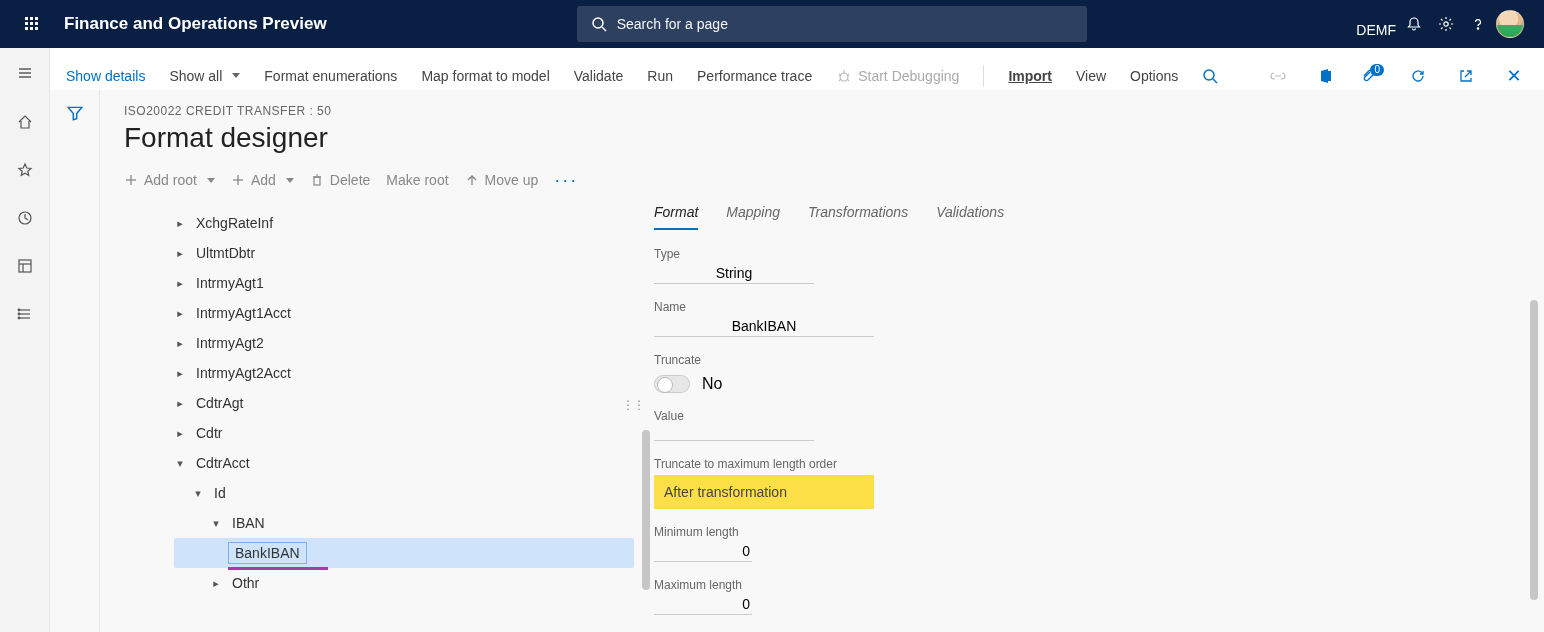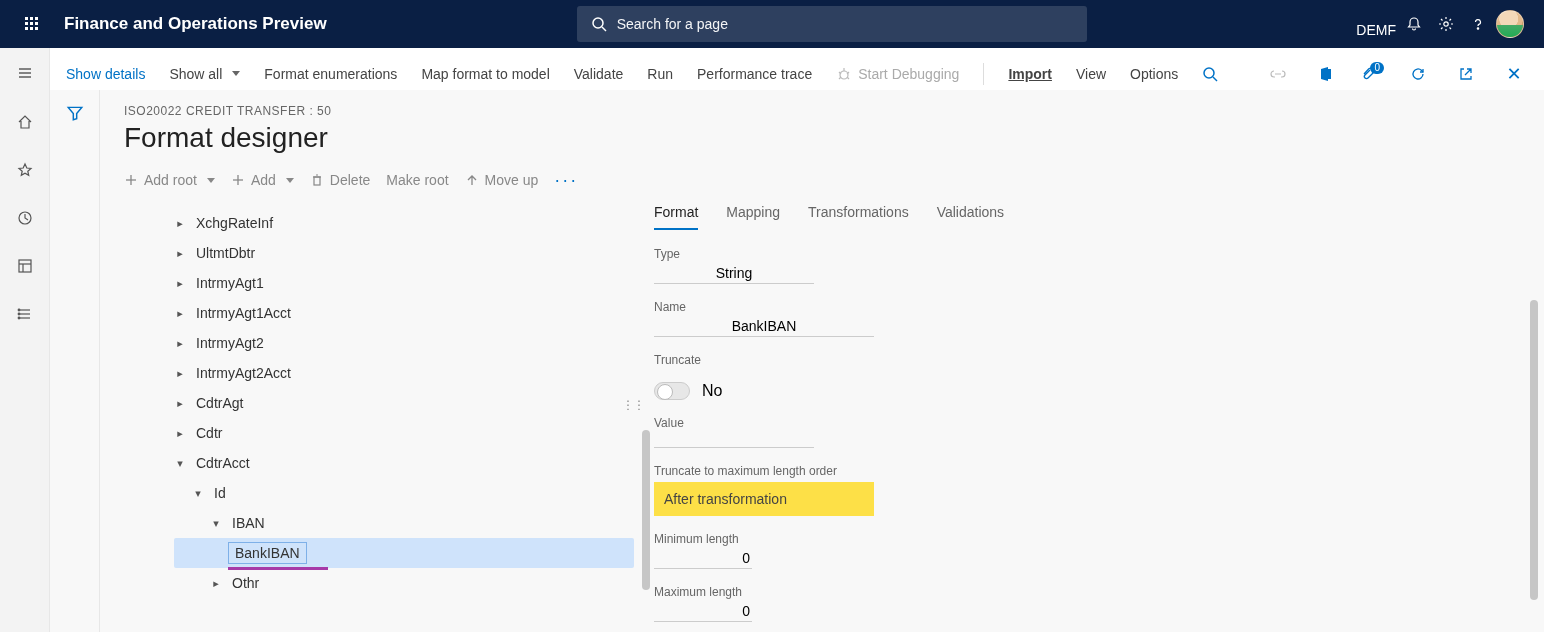--- a/index.html
+++ b/index.html
@@ -13,21 +13,21 @@
   .search-box { width: 510px; height: 36px; background: rgba(255,255,255,0.15); border-radius: 3px; display:flex; align-items:center; padding: 0 14px; color:#fff; gap:10px; }
   .search-box svg { width:16px; height:16px; }
   .search-placeholder { font-size: 14px; color:#fff; opacity:.95; }
   .header-right { margin-left:auto; display:flex; align-items:flex-end; gap: 4px; padding-right: 12px; }
   .header-right .txt { font-size: 14px; }
   .icon-btn { width: 28px; height:28px; display:flex; align-items:center; justify-content:center; }
   .avatar { width:28px; height:28px; border-radius:50%; background: radial-gradient(circle at 45% 30%, #f3d8b8 0 40%, #e2b98b 42% 60%, #c99c6a 62% 100%); border:1px solid rgba(255,255,255,.3); overflow:hidden; position:relative; }
   .avatar::after { content:""; position:absolute; inset:auto 0 0 0; height:45%; background:linear-gradient(180deg,#4a6, #2a5); }
 
   
-  .cmd-bar { height: 56px; background:#fff; border-bottom:5px solid #8b5cf6; display:flex; align-items:center; padding: 0 0 0 16px; gap: 24px; color:#444; font-size:14px; }
+  .cmd-bar { height: 56px; background:#fff; border-bottom:1px solid #8b5cf6; display:flex; align-items:center; padding: 0 0 0 16px; gap: 24px; color:#444; font-size:14px; }
   .cmd-bar .link { color:#0072c6; }
   .cmd-bar .item { display:flex; align-items:center; gap:6px; white-space:nowrap; }
   .cmd-bar .chev::after { content:""; display:inline-block; width:0;height:0; border-left:4px solid transparent;border-right:4px solid transparent;border-top:5px solid #666; margin-left:4px; }
   .cmd-bar .sep { width:1px; height:22px; background:#ddd; }
   .cmd-bar .dbg { color:#aaa; display:flex; align-items:center; gap:6px; }
   .cmd-right { margin-left:auto; display:flex; align-items:center; gap:20px; padding-right:16px; }
   .cmd-right .pill { display:flex; align-items:center; }
   .badge-count { background:#0072c6; color:#fff; font-size:10px; border-radius:8px; padding:0 4px; line-height:12px; margin-left:-6px; position:relative; top:-6px; }
   .close-x { font-size:18px; color:#0072c6; }
   svg.small { width:16px; height:16px; }
@@ -64,26 +64,26 @@
   .arrow.closed::before { content:"▸"; }
   .indent-1 { padding-left: 18px; }
   .indent-2 { padding-left: 36px; }
   .sel-wrap { background:#cfe3fb; display:flex; align-items:center; height:30px; padding-left:54px; border-radius:2px; position:relative; }
   .sel-wrap .inner { background:#cfe3fb; border:1px solid #7eb0e8; padding:2px 6px; }
   .sel-underline { position:absolute; left:54px; bottom:-2px; height:3px; width:100px; background:#a73aa8; }
 
   
   .props { flex:1; padding-left: 20px; padding-top:4px; position:relative; }
   .tabs { display:flex; gap:28px; font-size:14px; color:#666; border-bottom:1px solid transparent; }
-  .tab { padding-bottom:8px; cursor:default; }
+  .tab { padding-bottom:8px; cursor:default;font-style:italic; }
   .tab.active { color:#222; border-bottom:2px solid #0072c6; font-weight:500; }
   .field-label { font-size:12px; color:#666; margin-top:16px; }
   .field-val { display:block; width:160px; padding:4px 4px 2px 4px; font-size:14px; border:none; border-bottom:1px solid #ccc; background:transparent;text-align:center; }
   .field-val.wide { width:220px; }
-  .toggle-row { display:flex; align-items:center; gap:12px; margin-top:15px; }
+  .toggle-row { display:flex; align-items:center; gap:12px; margin-top:8px; }
   .toggle { width:36px; height:18px; border-radius:9px; background:#e7e7e7; border:1px solid #ccc; position:relative; }
   .toggle::after { content:""; position:absolute; left:2px; top:1px; width:14px; height:14px; border-radius:50%; background:#fff; border:1px solid #bbb; }
   .grip { position:absolute; left:-12px; top:198px; color:#888; font-size:12px; letter-spacing:-1px; }
   .trunc-box { width:220px; height:34px; background:#fde047; display:flex; align-items:center; padding-left:10px; font-size:14px; margin-top:4px; color:#444; }
   .num-input { display:block; width:98px; text-align:right; padding:4px 2px 2px 4px; border:none; border-bottom:1px solid #ccc; background:transparent; font-size:14px; }
 </style>
 </head>
 <body>
 
 <div class="top-header">

